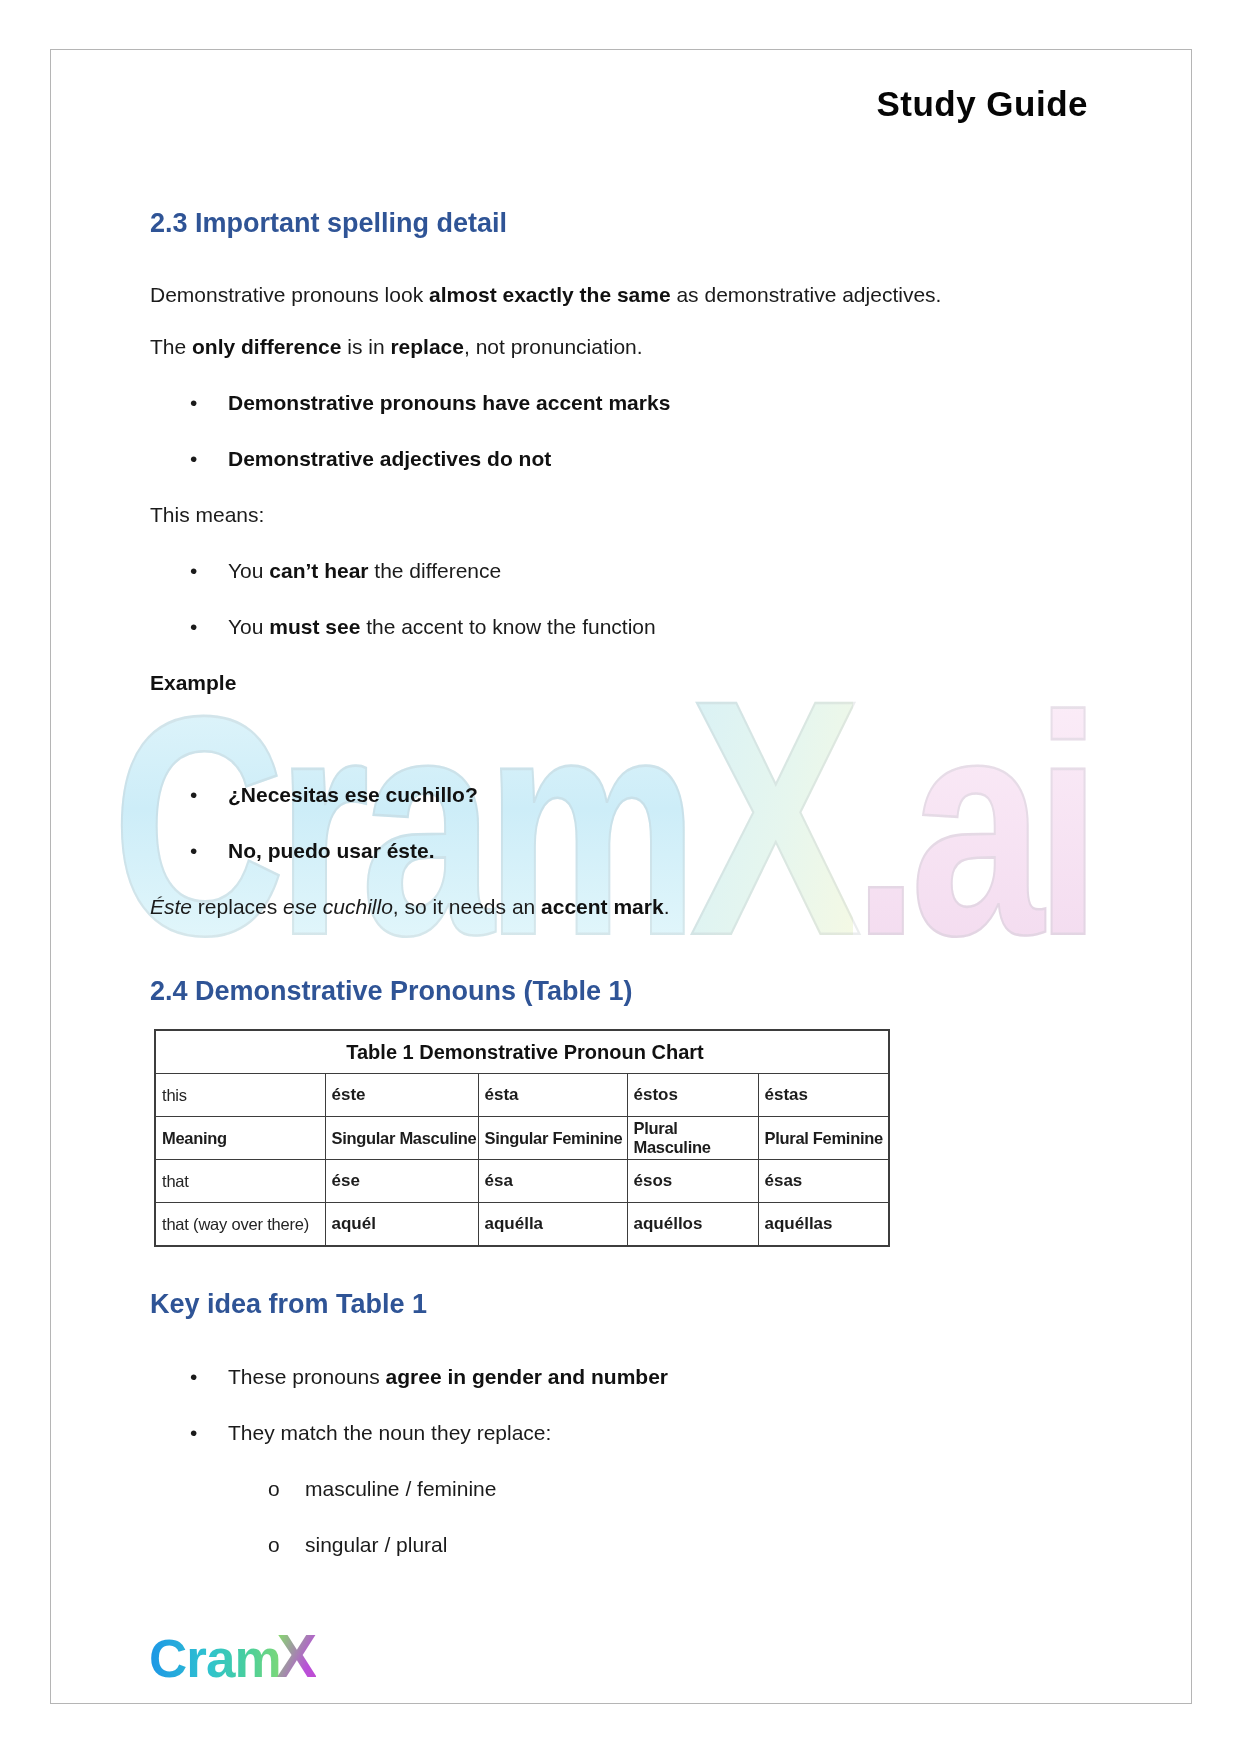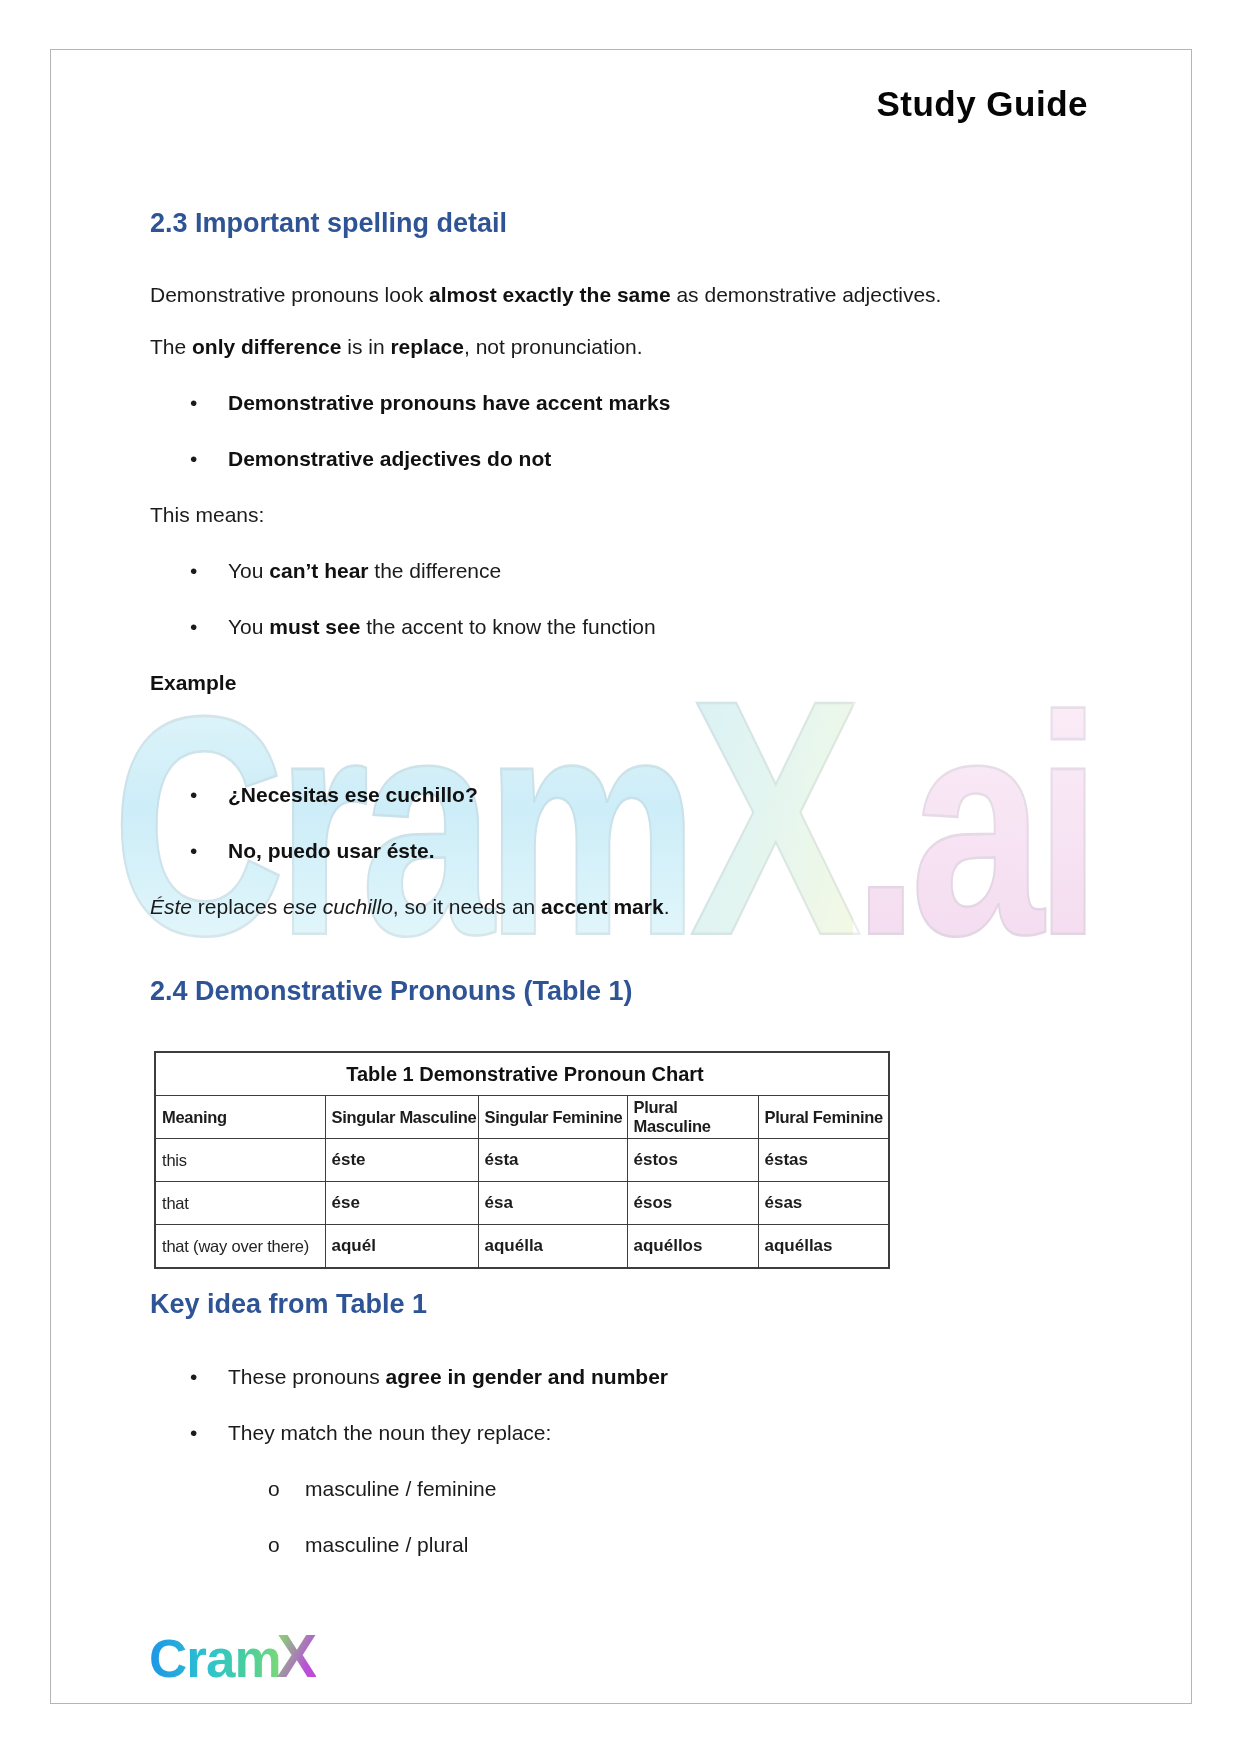--- a/index.html
+++ b/index.html
@@ -34,21 +34,21 @@
   }
   .line {
     position:absolute; left:150px; font-size:21px; line-height:26px;
     color:#1b1b1b; white-space:nowrap;margin-top:12px;
   }
   .b { font-weight:bold; color:#111; }
   .i { font-style:italic; }
   .dot { display:inline-block; width:78px; padding-left:40px; box-sizing:border-box; }
   .so  { display:inline-block; width:37px; margin-left:118px; }
   
-  .tbl-wrap { position:absolute; left:154px; top:1051px;border-radius:21px; }
+  .tbl-wrap { position:absolute; left:154px; top:1029px;border-radius:21px; }
   table.tbl {
     border-collapse:collapse; table-layout:fixed; width:734px;
     border:2px solid #3d3d3d; background:transparent;
   }
   table.tbl td { border:1px solid #3d3d3d; height:42px; vertical-align:middle; padding:0 0 0 6px; overflow:hidden; }
   td.t-title { text-align:center; font-weight:bold; font-size:20px; color:#111; padding:0; }
   td.t-head  { font-weight:bold; font-size:16.5px; letter-spacing:-0.3px; color:#1c1c1c; }
   td.t-mean  { font-size:16.5px; color:#242424; letter-spacing:-0.2px; }
   td.t-pron  { font-weight:bold; font-size:17px; color:#1c1c1c; }
   
@@ -102,32 +102,32 @@
             <col style="width:153px">
             <col style="width:149px">
             <col style="width:131px">
             <col style="width:131px">
         </colgroup>
         <tbody>
             <tr>
           <td class="t-title" colspan="5">Table 1 Demonstrative Pronoun Chart</td>
         </tr>
         <tr>
+          <td class="t-mean">this</td>
+          <td class="t-pron">éste</td>
+          <td class="t-pron">ésta</td>
+          <td class="t-pron">éstos</td>
+          <td class="t-pron">éstas</td>
+        </tr>
+        <tr>
           <td class="t-head">Meaning</td>
           <td class="t-head">Singular Masculine</td>
           <td class="t-head">Singular Feminine</td>
           <td class="t-head">Plural Masculine</td>
           <td class="t-head">Plural Feminine</td>
-        </tr>
-        <tr>
-          <td class="t-mean">this</td>
-          <td class="t-pron">éste</td>
-          <td class="t-pron">ésta</td>
-          <td class="t-pron">éstos</td>
-          <td class="t-pron">éstas</td>
         </tr>
         <tr>
           <td class="t-mean">that</td>
           <td class="t-pron">ése</td>
           <td class="t-pron">ésa</td>
           <td class="t-pron">ésos</td>
           <td class="t-pron">ésas</td>
         </tr>
         <tr>
           <td class="t-mean">that (way over there)</td>
@@ -141,21 +141,21 @@
     </div>
 
     <div class="h" style="top:1288px">Key idea from Table 1</div>
 
     <div class="line" style="top:1352px"><span class="dot">•</span><span>These pronouns </span><span class="b">agree in gender and number</span></div>
 
     <div class="line" style="top:1408px"><span class="dot">•</span><span>They match the noun they replace:</span></div>
 
     <div class="line" style="top:1464px"><span class="so">o</span><span>masculine / feminine</span></div>
 
-    <div class="line" style="top:1520px"><span class="so">o</span><span>masculine / plural</span></div>
+    <div class="line" style="top:1520px"><span class="so">o</span><span>singular / plural</span></div>
 
 
     <div class="logo"><span class="logo-cram">Cram</span><span class="logo-x">X</span></div>
 
   </div>
 
   <div class="page-border"></div>
 </div>
 
 </body></html>

